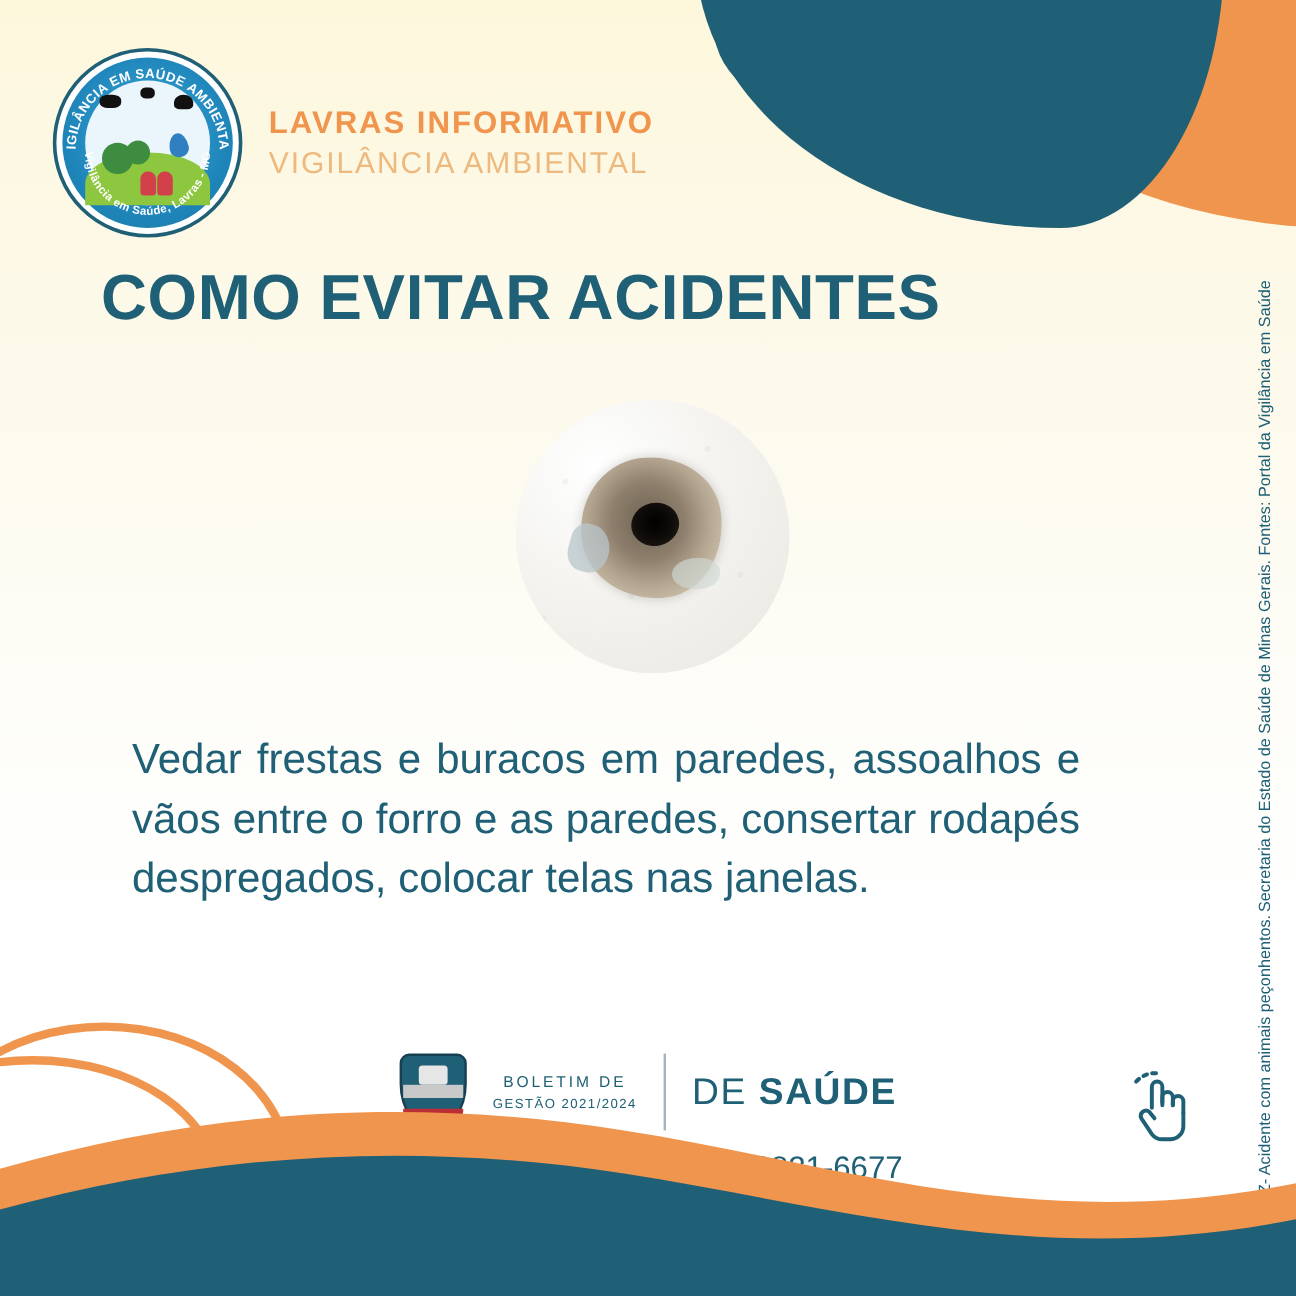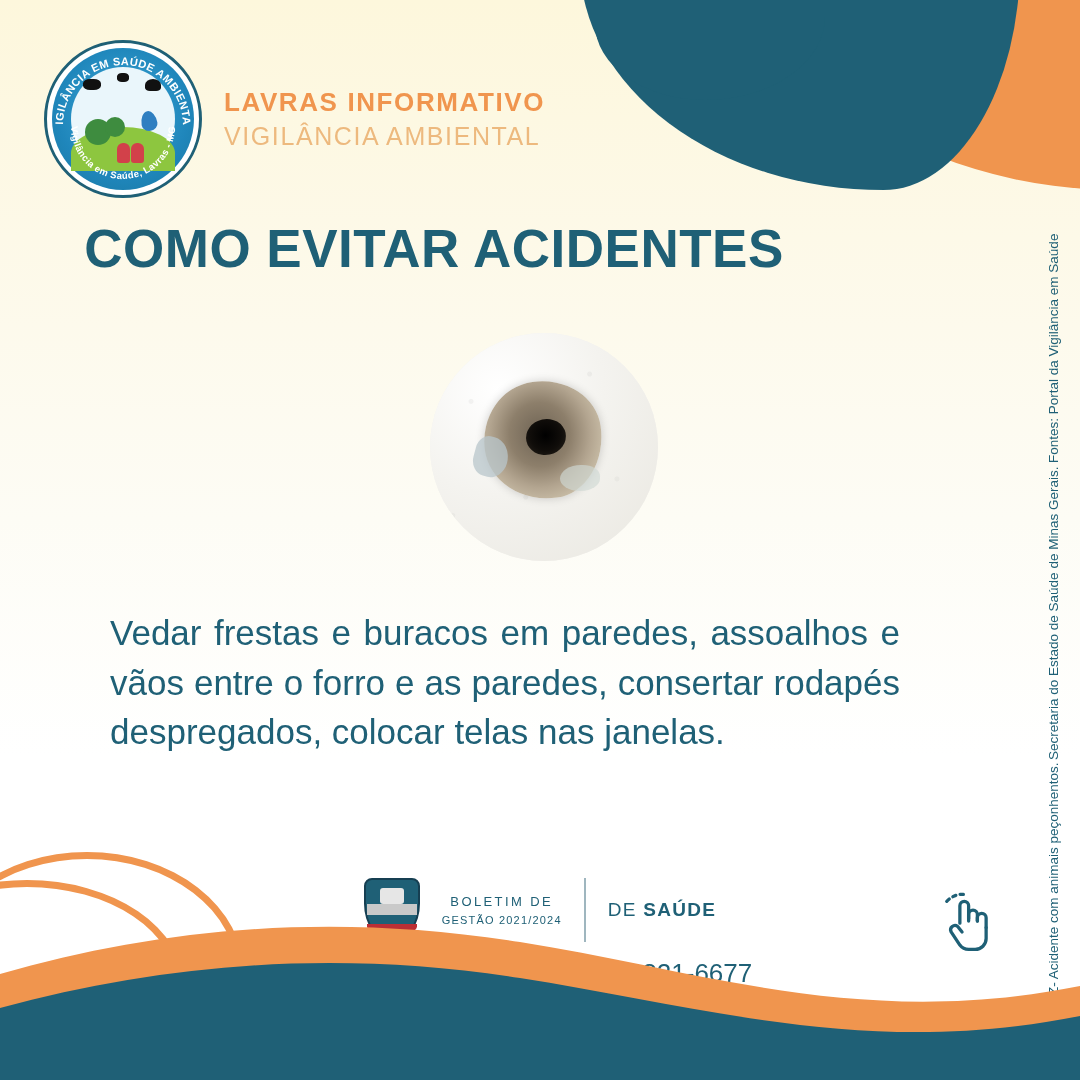--- a/index.html
+++ b/index.html
@@ -370,21 +370,21 @@
   }
   .sec {
     color: #1f6076;
     line-height: 1.15;
   }
   .sec .l1 {
     font-size: 27px;
     letter-spacing: 1.3px;
   }
   .sec .l2 {
-    font-size: 19px;
+    font-size: 31px;
     letter-spacing: 1.3px;
   }
   .sec .l2 b {
     font-weight: bold;
   }
   .phone {
     position: absolute;
     left: 0;
     top: 958px;
     width: 1080px;

